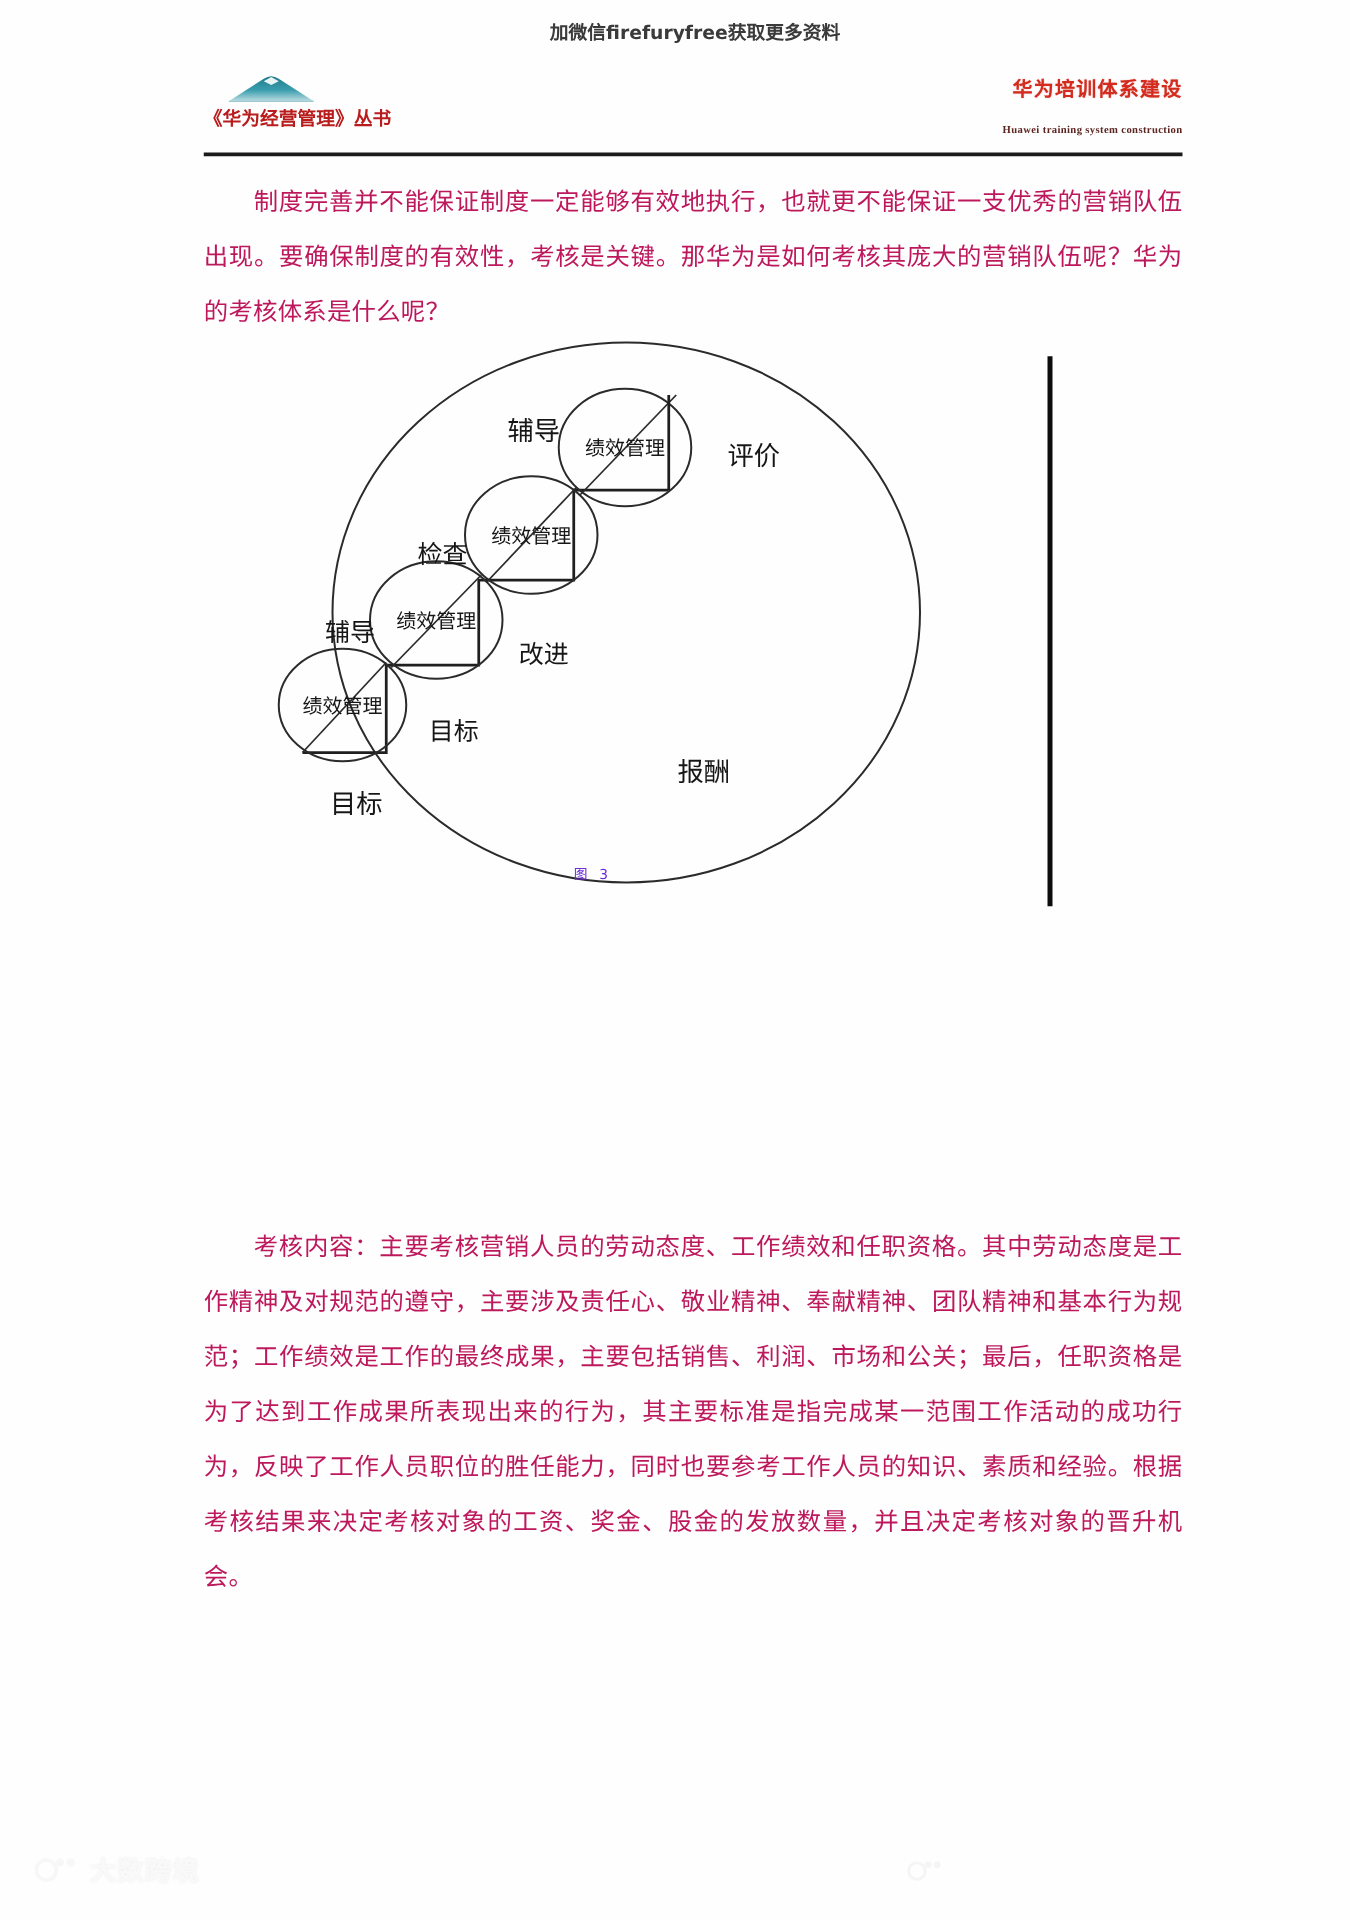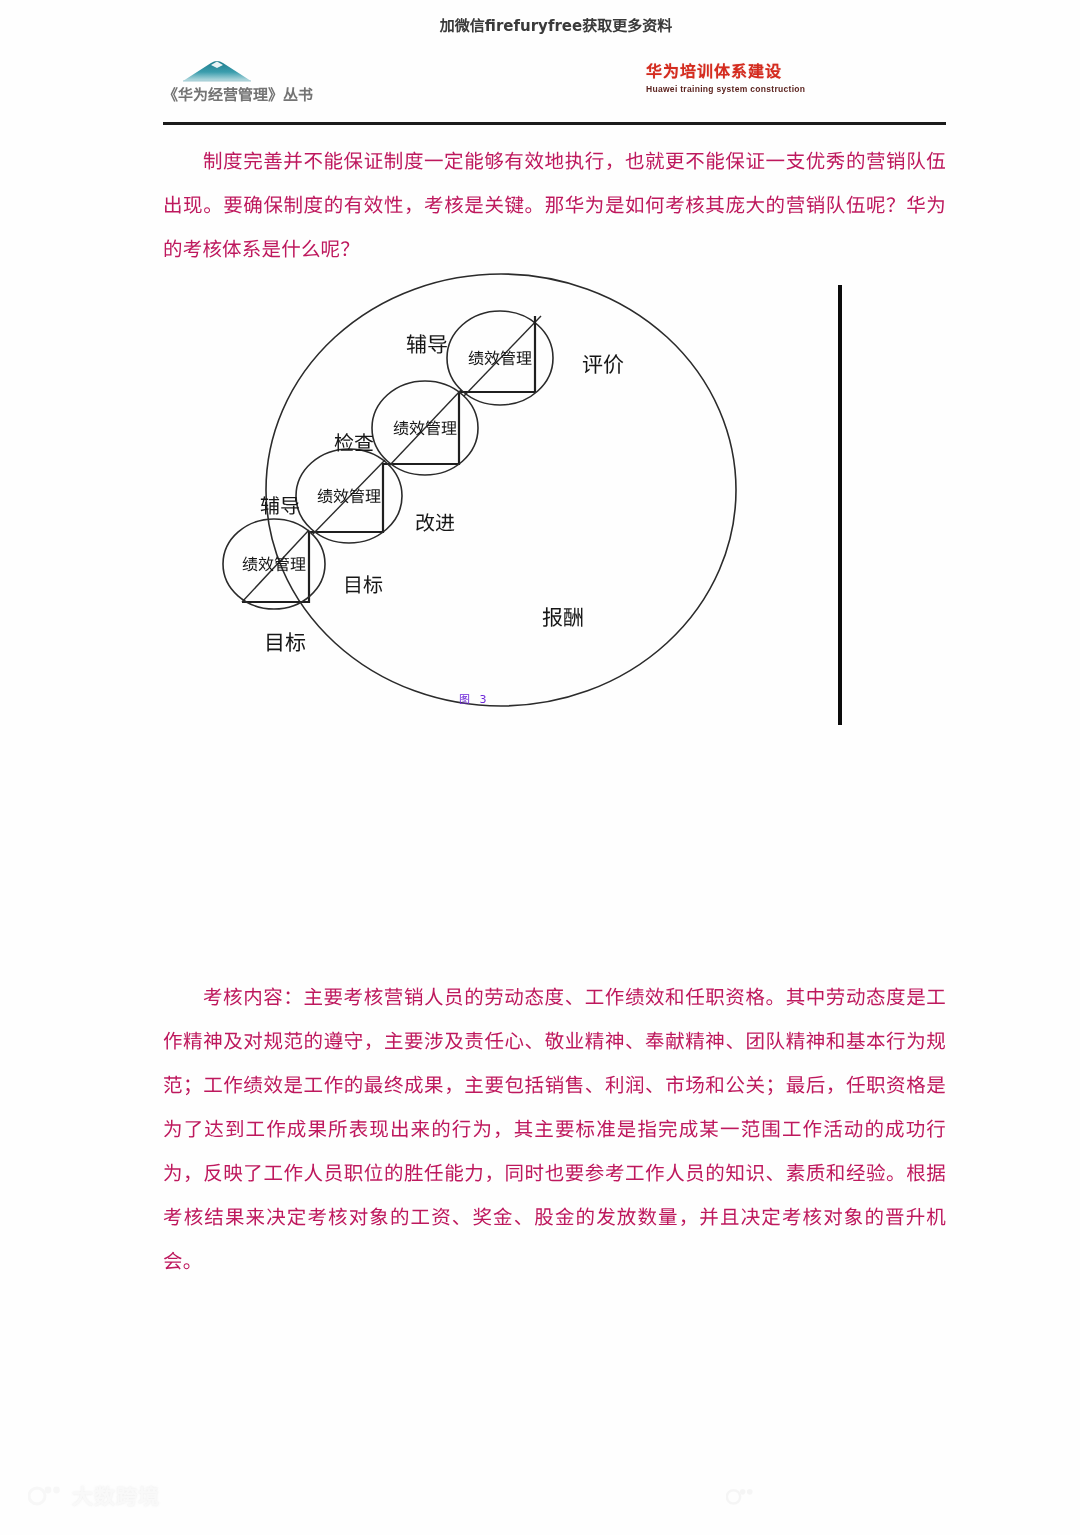--- a/index.html
+++ b/index.html
@@ -53,47 +53,47 @@
   .logo-mark {
     width: 72px;
     height: 22px;
     display: block;
     margin-left: 18px;
   }
   .book-series {
     font-family: "DejaVu Sans", "Liberation Sans", sans-serif;
     font-size: 15px;
     font-weight: 700;
-    color: #737373;
+    color: #b91c1c;
     margin-top: 1px;
     white-space: nowrap;
   }
   .header-right {
     position: absolute;
     right: 0;
     top: 2px;
-    text-align: left;
+    text-align: right;
     width: 300px;
   }
   .train-title-cn {
     font-family: "DejaVu Sans", "Liberation Sans", sans-serif;
     font-size: 16px;
     font-weight: 700;
     color: #d52b1e;
     letter-spacing: 1px;
     line-height: 1.25;
     text-shadow: 0 0 1px rgba(180,30,20,.4);
   }
   .train-title-en {
-    font-family: Liberation Sans, sans-serif;
+    font-family: Liberation Serif, serif;
     font-size: 8.5px;
     font-weight: 700;
     color: #5c2420;
     letter-spacing: .3px;
-    margin-top: 2px;
+    margin-top: 16px;
     white-space: nowrap;
   }
   .header-rule {
     position: absolute;
     top: 122px;
     left: 163px;
     width: 783px;
     height: 3px;
     background: #1b1b1b;
   }

